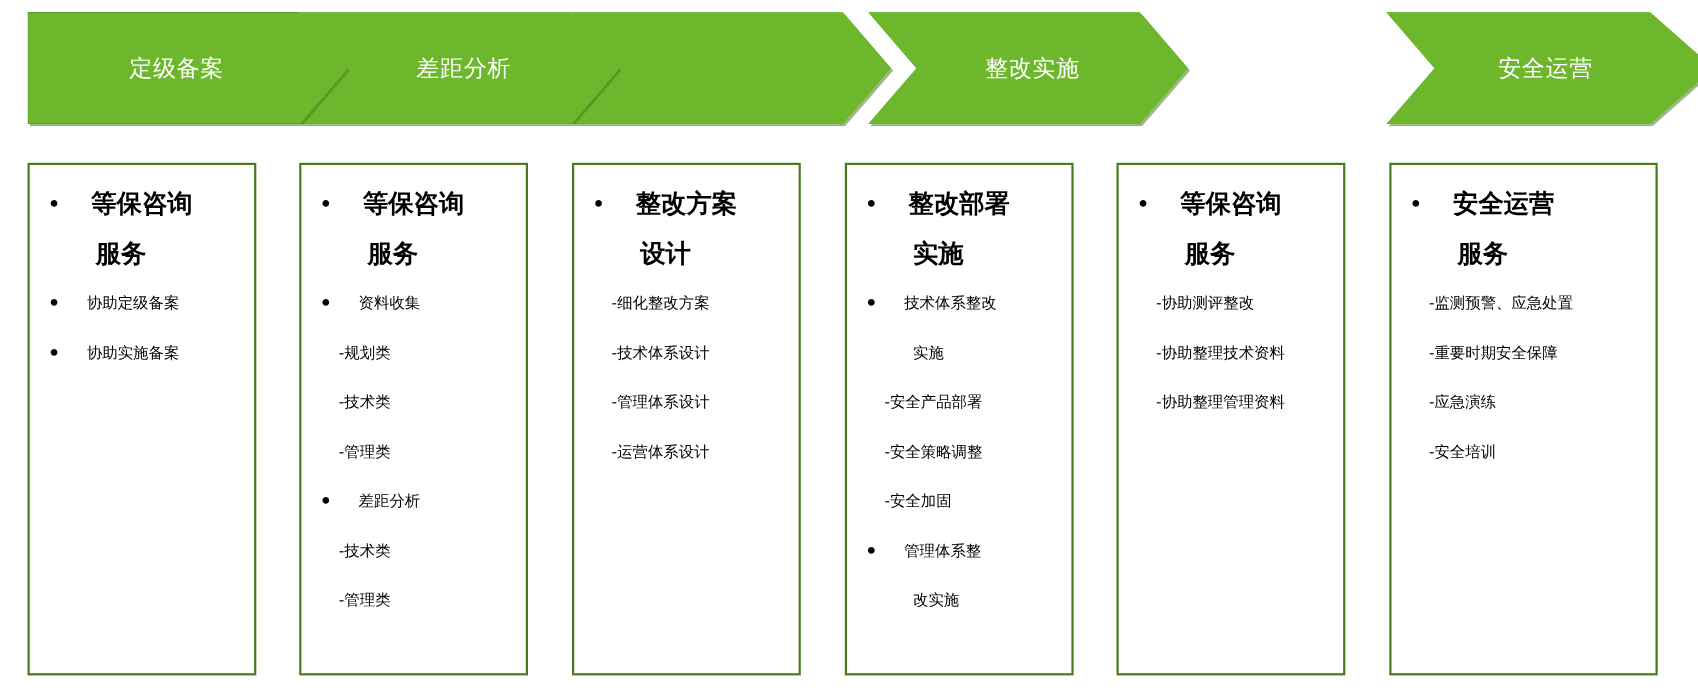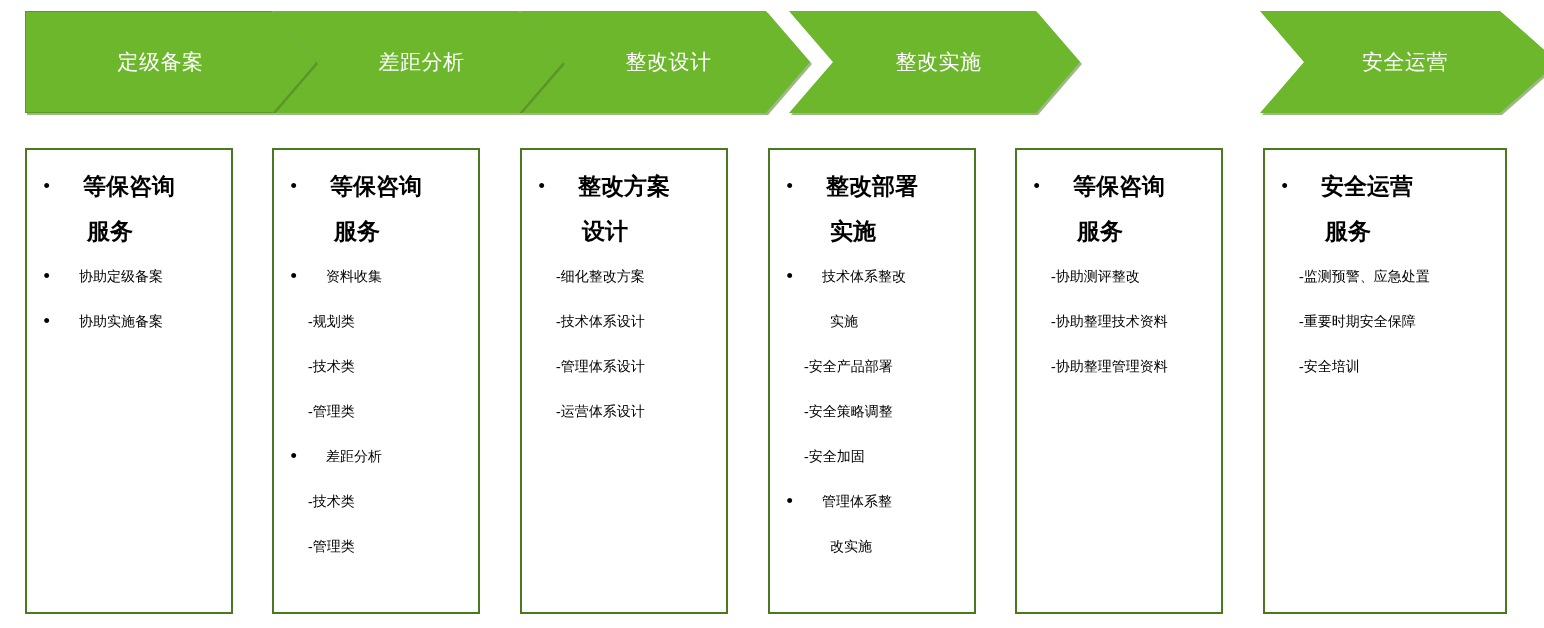--- a/index.html
+++ b/index.html
@@ -97,21 +97,20 @@
   }
   .box {
     position: absolute;
     top: 0;
     height: 466px;
     box-sizing: border-box;
     border: 2px solid #4B7A1E;
     background: #ffffff;
     overflow: hidden;
     padding: 14px 4px 14px 4px;
-    font-family: Liberation Serif, serif;
   }
   .item {
     position: relative;
     color: #000000;
     font-size: 14px;
     line-height: 45px;
     white-space: normal;
   }
   .item.head {
     font-weight: bold;
@@ -146,21 +145,20 @@
       <div class="chev-label">定级备案</div>
     </div>
     <div class="chev chev-mid" style="left: 247px; width: 291px; z-index: 9;">
       <div class="chev-shadow"></div>
       <div class="chev-shape"></div>
       <div class="chev-label">差距分析</div>
     </div>
     <div class="chev chev-mid" style="left: 494px; width: 291px; z-index: 8;">
       <div class="chev-shadow"></div>
       <div class="chev-shape"></div>
-      <div class="chev-label">整改设计</div>
     </div>
     <div class="chev chev-mid" style="left: 764px; width: 291px; z-index: 7;">
       <div class="chev-shadow"></div>
       <div class="chev-shape"></div>
       <div class="chev-label">整改实施</div>
     </div>
     <div class="chev chev-last" style="left: 1235px; width: 298px; z-index: 5;">
       <div class="chev-shadow"></div>
       <div class="chev-shape"></div>
       <div class="chev-label">安全运营</div>
@@ -208,15 +206,16 @@
       <div class="item head indent-wide">服务</div>
       <div class="item dash">-协助测评整改</div>
       <div class="item dash">-协助整理技术资料</div>
       <div class="item dash">-协助整理管理资料</div>
     </div>
     <div class="box" style="left: 1263px; width: 244px;">
       <div class="item head bulleted">安全运营</div>
       <div class="item head indent-wide">服务</div>
       <div class="item dash">-监测预警、应急处置</div>
       <div class="item dash">-重要时期安全保障</div>
+      <div class="item dash">-应急演练</div>
       <div class="item dash">-安全培训</div>
     </div>
   </div>
 
 </body></html>

